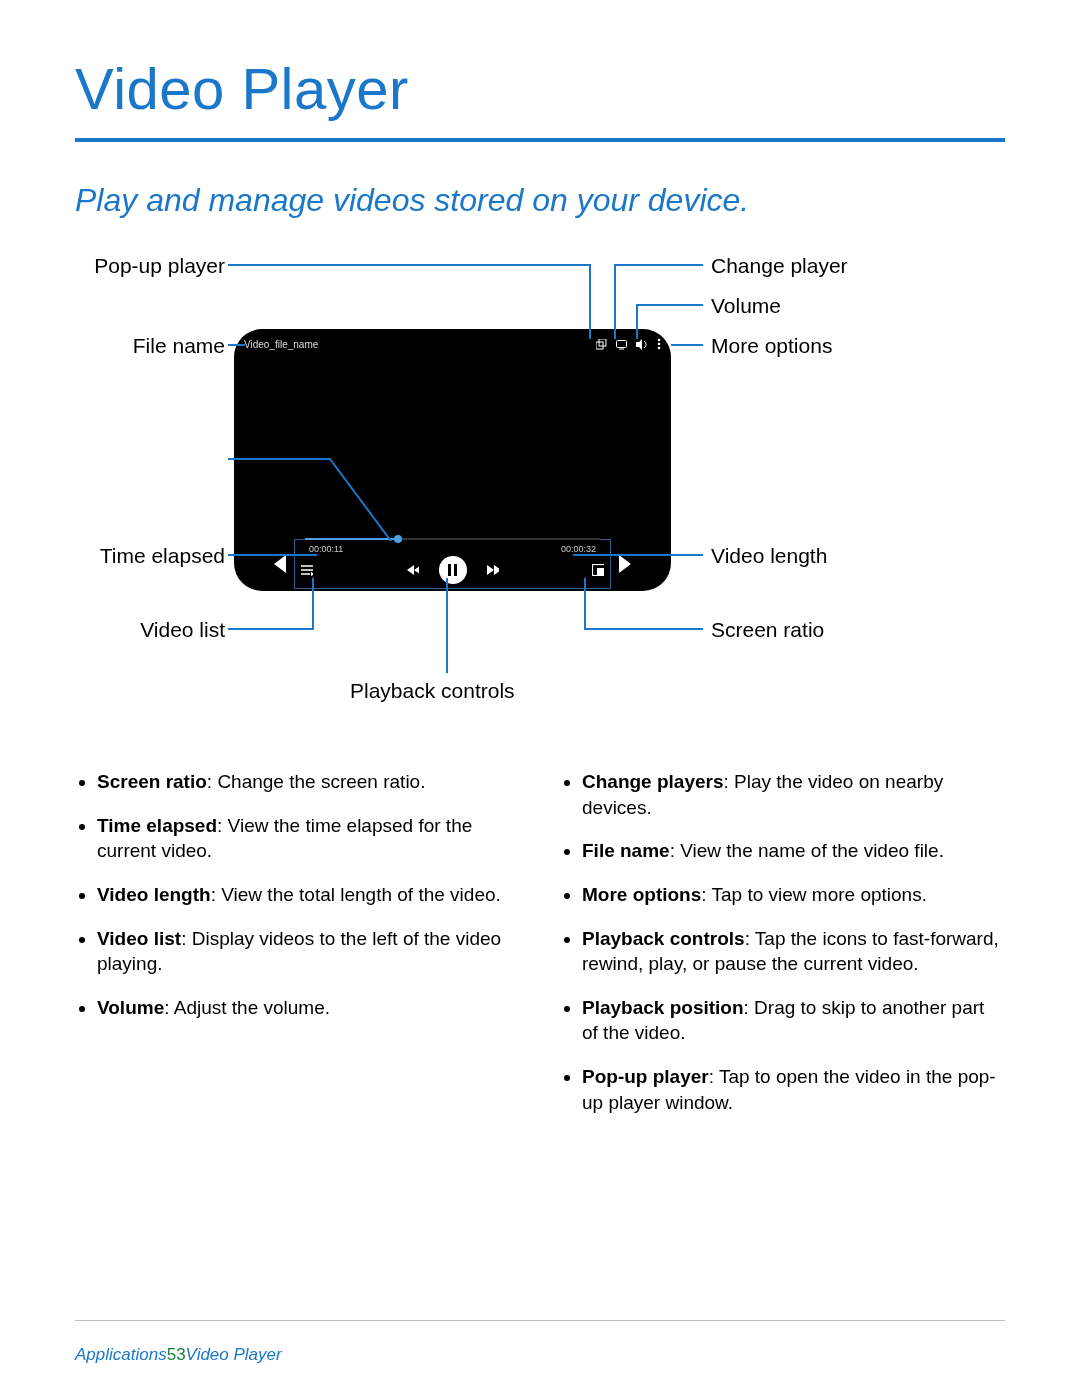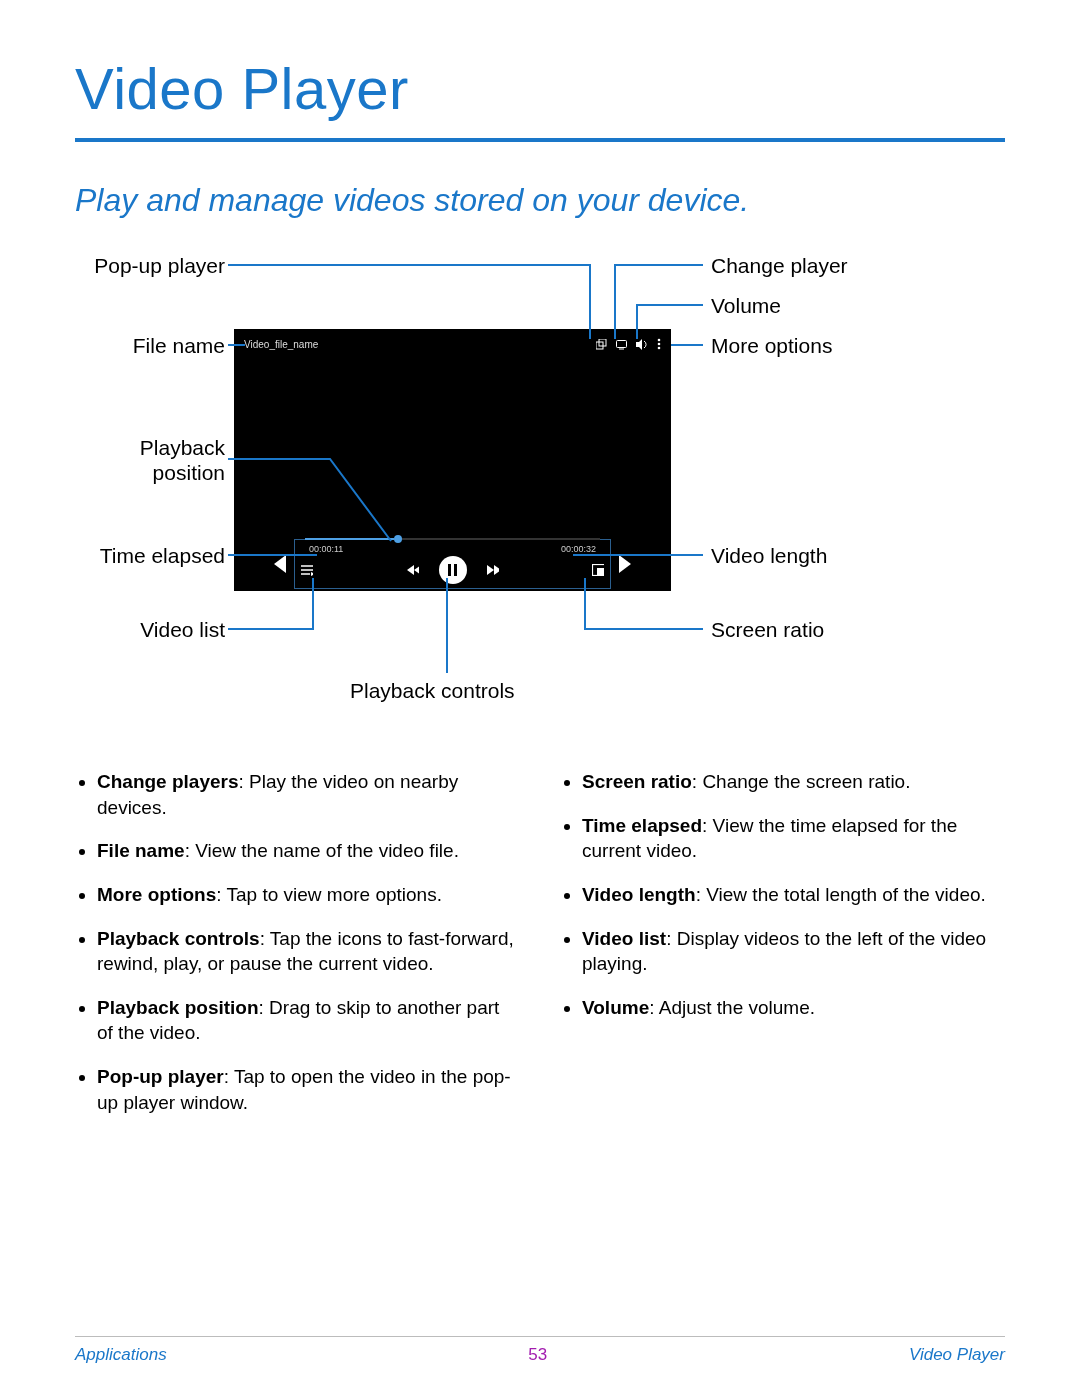--- a/index.html
+++ b/index.html
@@ -46,20 +46,21 @@
   }
   .label.right { text-align: right; }
   .label.left  { text-align: right; }
 
   .player {
     position: absolute;
     left: 159px; top: 76px;
     width: 437px; height: 262px;
     background: #000;
     color: #fff;
+    border-radius: 28px;
   }
   .player-top {
     position: absolute; top: 6px; left: 10px; right: 10px;
     display: flex; align-items: center; justify-content: space-between;
     height: 18px;
   }
   .pfile { font-size: 10px; color: #ddd; }
   .picons { display: flex; gap: 9px; align-items: center; }
   .picons span { font-size: 11px; color: #fff; line-height: 1; }
   .picon svg { display: block; }
@@ -110,43 +111,39 @@
   }
   .col { flex: 1; }
   .col li { list-style: disc; margin-left: 22px; margin-bottom: 18px; }
 
   
   .footer {
     position: absolute;
     left: 75px; right: 75px;
     bottom: 32px;
     border-top: 1px solid #bcbcbc;
-    padding-top: 8px;
-    display: flex; justify-content: space-between;
+    padding-top: 24px;
+    display: flex; 
     color: #1a77c9;
     font-style: italic;
     font-size: 17px;
   }
-  .footer .pgnum { color: #a21caf; font-style: normal; }
+  .footer .pgnum { color: #15803d; font-style: normal; }
 </style>
 </head>
 <body>
 
 <div class="page">
   <div class="title">Video Player</div>
   <div class="subtitle">Play and manage videos stored on your device.</div>
 
   <div class="diagram">
 
     <div class="label left" style="left:0; top:0; width:150px">Pop-up player</div>
     <div class="label left" style="left:0; top:80; width:150px; top:80px">File name</div>
-    <div class="label left" style="left:0; top:182px; width:150px">
-      <span>Playback</span><br>
-      <span>position</span>
-    </div>
     <div class="label left" style="left:0; top:290px; width:150px">Time elapsed</div>
     <div class="label left" style="left:0; top:364px; width:150px">Video list</div>
     <div class="label" style="left:275px; top:425px;">Playback controls</div>
 
     <div class="label right" style="left:636px; top:0">Change player</div>
     <div class="label right" style="left:636px; top:40px">Volume</div>
     <div class="label right" style="left:636px; top:80px">More options</div>
     <div class="label right" style="left:636px; top:290px">Video length</div>
     <div class="label right" style="left:636px; top:364px">Screen ratio</div>
 
@@ -245,34 +242,34 @@
         <path d="M628 52 L562 52 L562 86"></path>
         <path d="M628 92 L596 92"></path>
         <path d="M628 302 L498 302"></path>
         <path d="M628 376 L510 376 L510 325"></path>
       </g>
     </svg>
   </div>
 
   <div class="columns">
     <ul class="col">
+      <li><b>Screen ratio</b><span>: Change the screen ratio.</span></li>
+      <li><b>Time elapsed</b><span>: View the time elapsed for the current video.</span></li>
+      <li><b>Video length</b><span>: View the total length of the video.</span></li>
+      <li><b>Video list</b><span>: Display videos to the left of the video playing.</span></li>
+      <li><b>Volume</b><span>: Adjust the volume.</span></li>
+    </ul>
+    <ul class="col">
       <li><b>Change players</b><span>: Play the video on nearby devices.</span></li>
       <li><b>File name</b><span>: View the name of the video file.</span></li>
       <li><b>More options</b><span>: Tap to view more options.</span></li>
       <li><b>Playback controls</b><span>: Tap the icons to fast-forward, rewind, play, or pause the current video.</span></li>
       <li><b>Playback position</b><span>: Drag to skip to another part of the video.</span></li>
       <li><b>Pop-up player</b><span>: Tap to open the video in the pop-up player window.</span></li>
     </ul>
-    <ul class="col">
-      <li><b>Screen ratio</b><span>: Change the screen ratio.</span></li>
-      <li><b>Time elapsed</b><span>: View the time elapsed for the current video.</span></li>
-      <li><b>Video length</b><span>: View the total length of the video.</span></li>
-      <li><b>Video list</b><span>: Display videos to the left of the video playing.</span></li>
-      <li><b>Volume</b><span>: Adjust the volume.</span></li>
-    </ul>
   </div>
 </div>
 
 <div class="footer">
   <span>Applications</span>
   <span class="pgnum">53</span>
   <span>Video Player</span>
 </div>
 
 </body></html>

